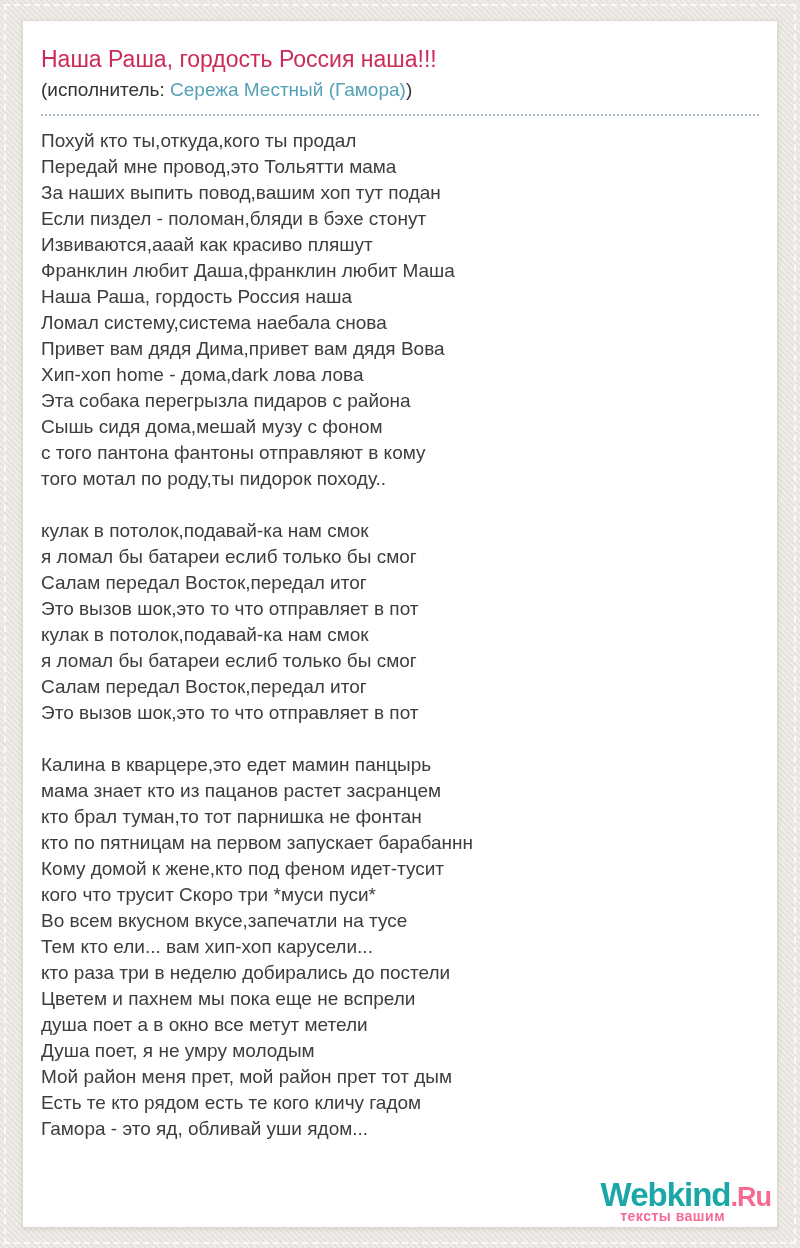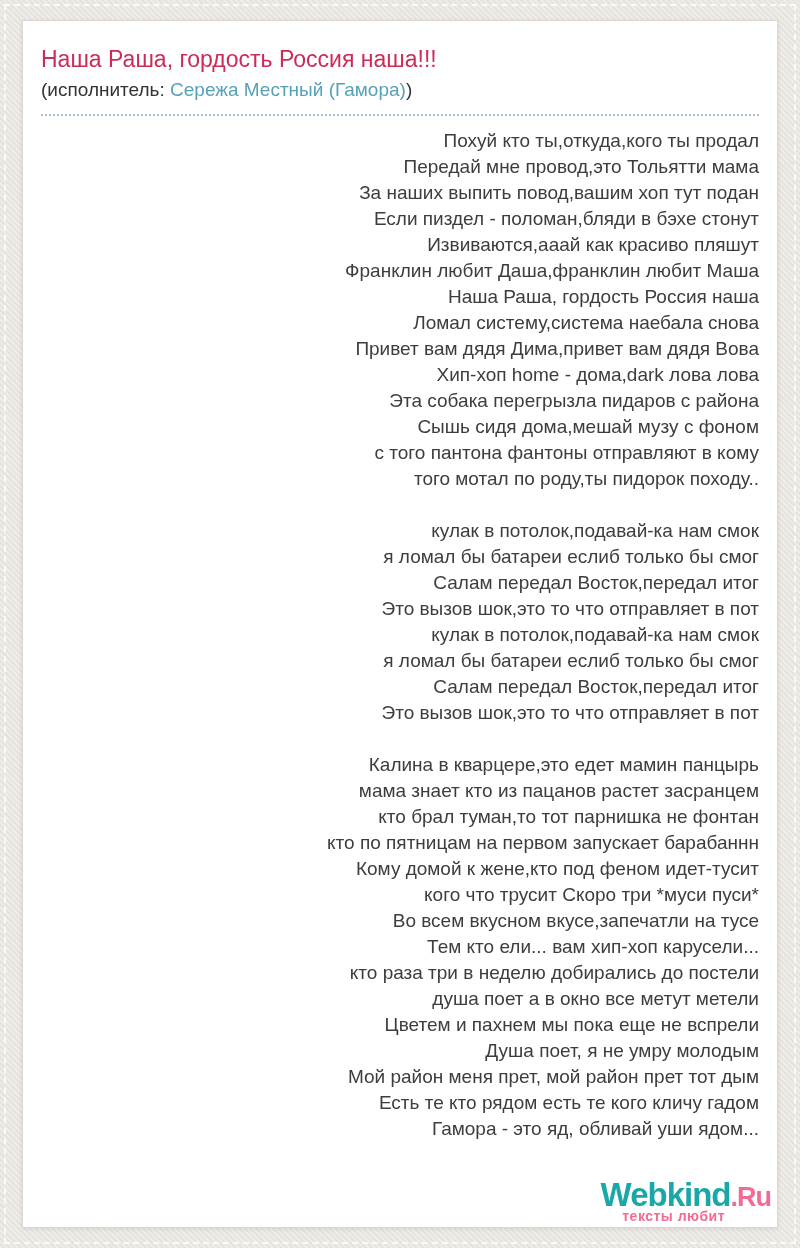--- a/index.html
+++ b/index.html
@@ -61,21 +61,21 @@
     text-decoration:none;
     cursor:pointer;
   }
   .lyrics{
     margin-top:12px;
     font-size:19px;
     line-height:26px;
     color:var(--text-color);
   }
   .stanza{margin-bottom:26px;}
-  .line{white-space:pre;text-align:right;}
+  .line{white-space:pre;}
   .logo{
     position:absolute;
     right:6px;bottom:4px;
     text-align:right;
     line-height:1;
     cursor:pointer;
   }
   .logo-main{
     font-size:33px;
     font-weight:bold;
@@ -141,28 +141,28 @@
         <div class="stanza">
           <div class="line">Калина в кварцере,это едет мамин панцырь</div>
           <div class="line">мама знает кто из пацанов растет засранцем</div>
           <div class="line">кто брал туман,то тот парнишка не фонтан</div>
           <div class="line">кто по пятницам на первом запускает барабаннн</div>
           <div class="line">Кому домой к жене,кто под феном идет-тусит</div>
           <div class="line">кого что трусит Скоро три *муси пуси*</div>
           <div class="line">Во всем вкусном вкусе,запечатли на тусе</div>
           <div class="line">Тем кто ели... вам хип-хоп карусели...</div>
           <div class="line">кто раза три в неделю добирались до постели</div>
+          <div class="line">Цветем и пахнем мы пока еще не вспрели</div>
           <div class="line">душа поет а в окно все метут метели</div>
-          <div class="line">Цветем и пахнем мы пока еще не вспрели</div>
           <div class="line">Душа поет, я не умру молодым</div>
           <div class="line">Мой район меня прет, мой район прет тот дым</div>
           <div class="line">Есть те кто рядом есть те кого кличу гадом</div>
           <div class="line">Гамора - это яд, обливай уши ядом...</div>
         </div>
       </div>
 
     <div class="logo">
       <span class="logo-main">Webkind</span><span class="logo-tld">.Ru</span>
-      <div class="logo-tagline">тексты любит</div>
+      <div class="logo-tagline">тексты вашим</div>
     </div>
 
   </div>
 </div>
 
 </body></html>

